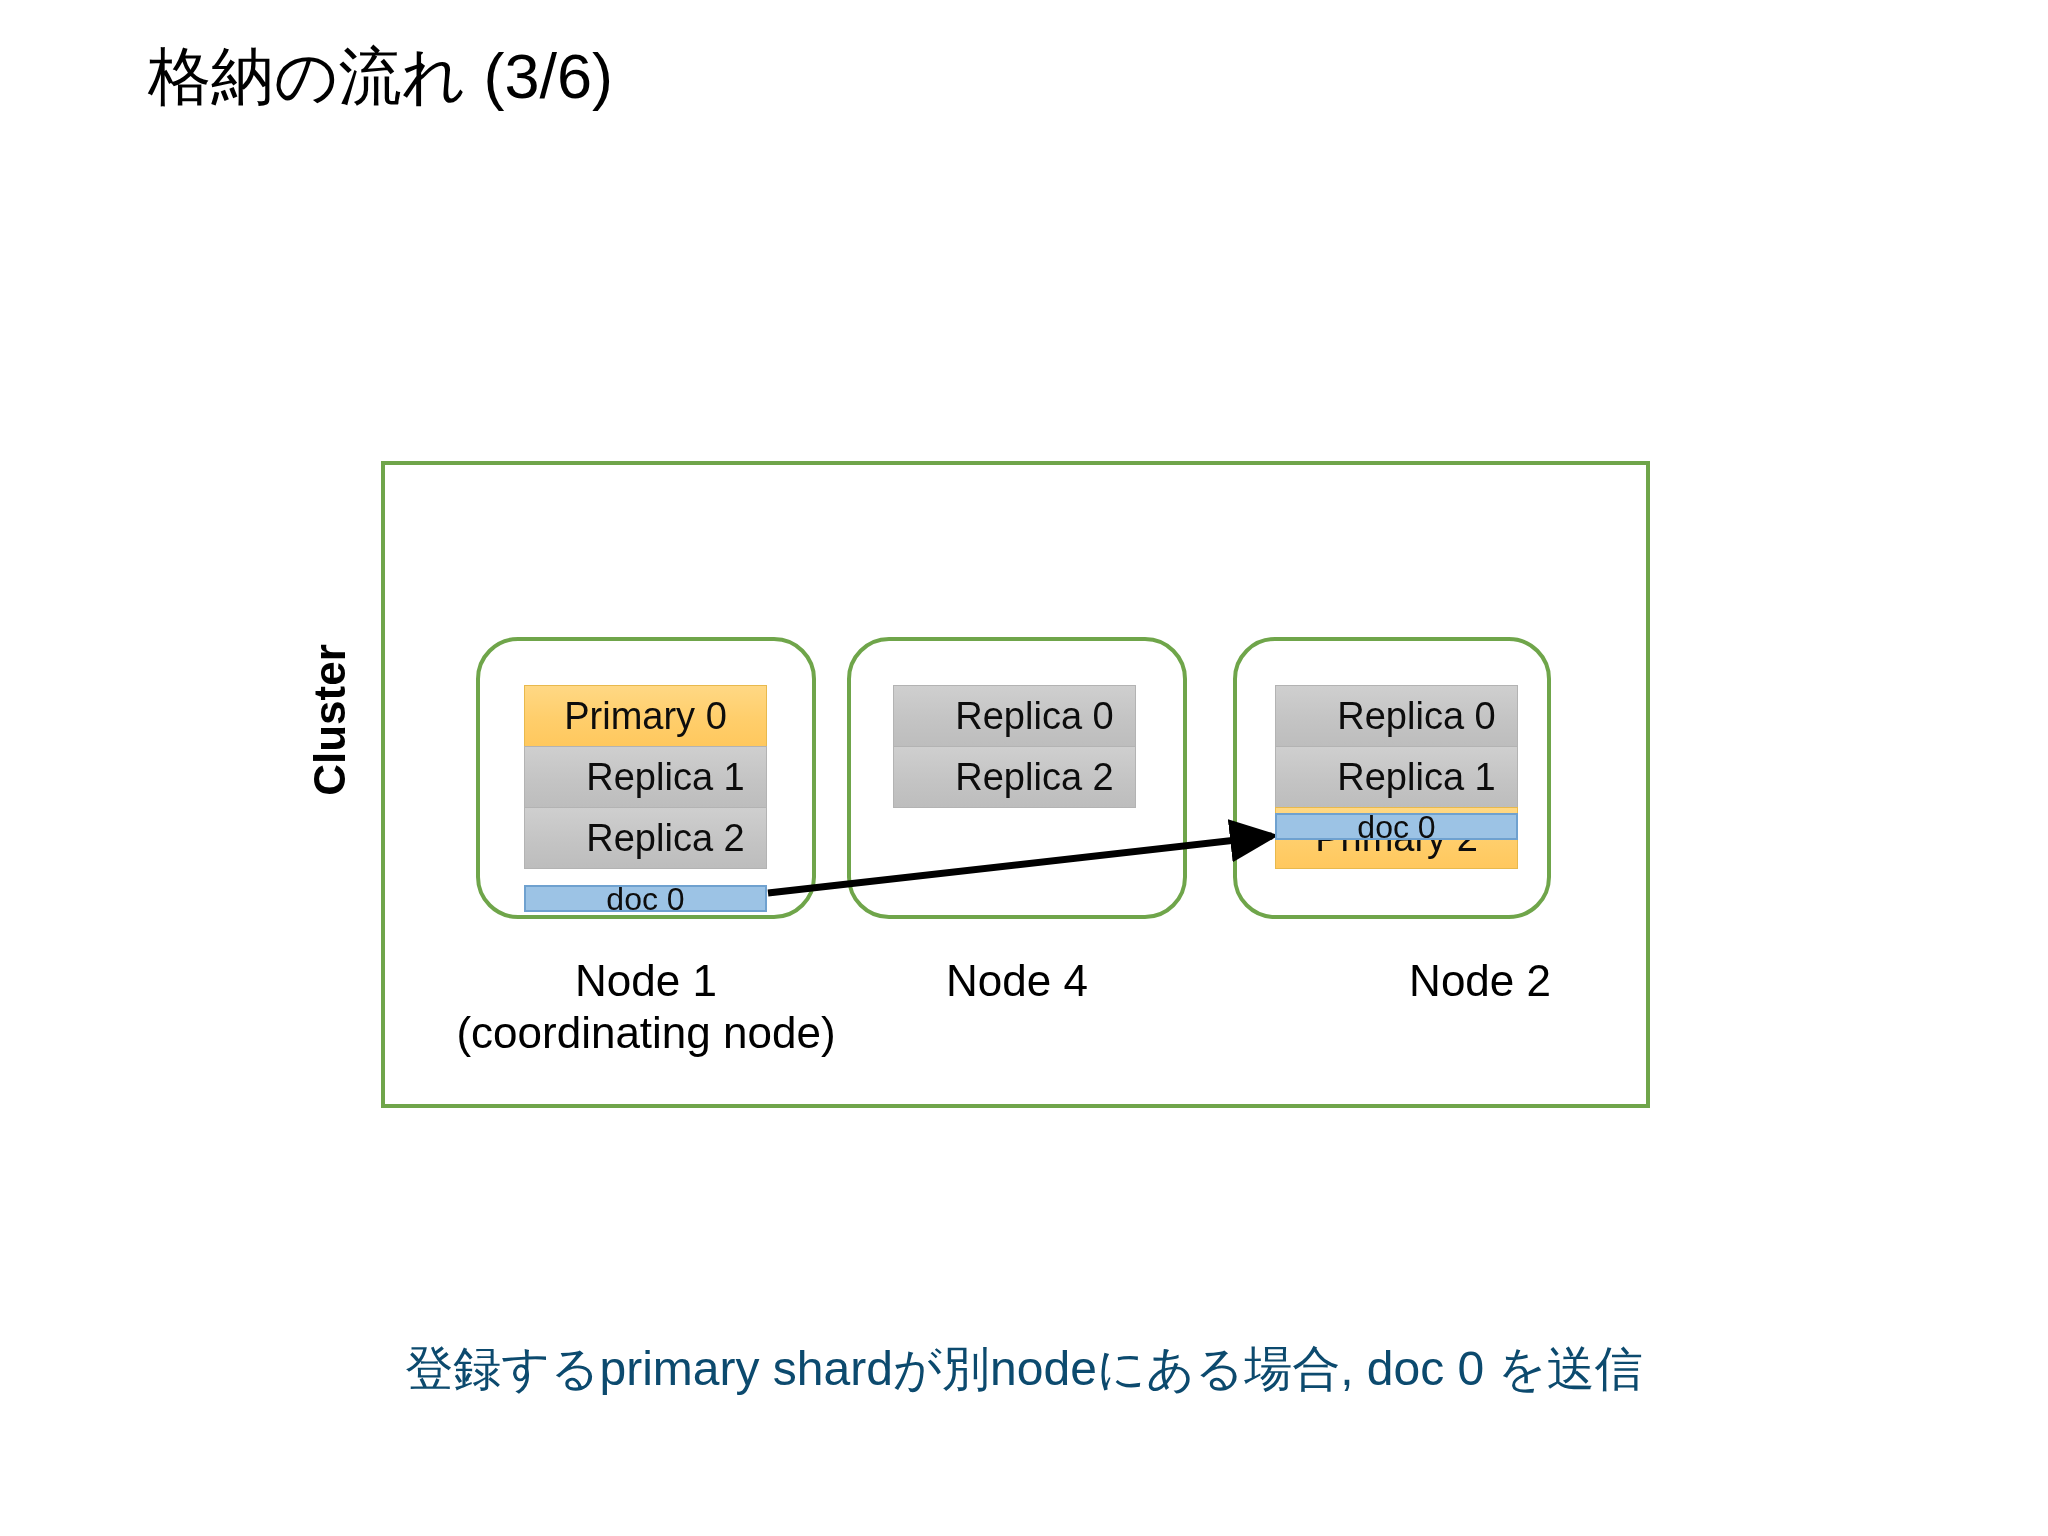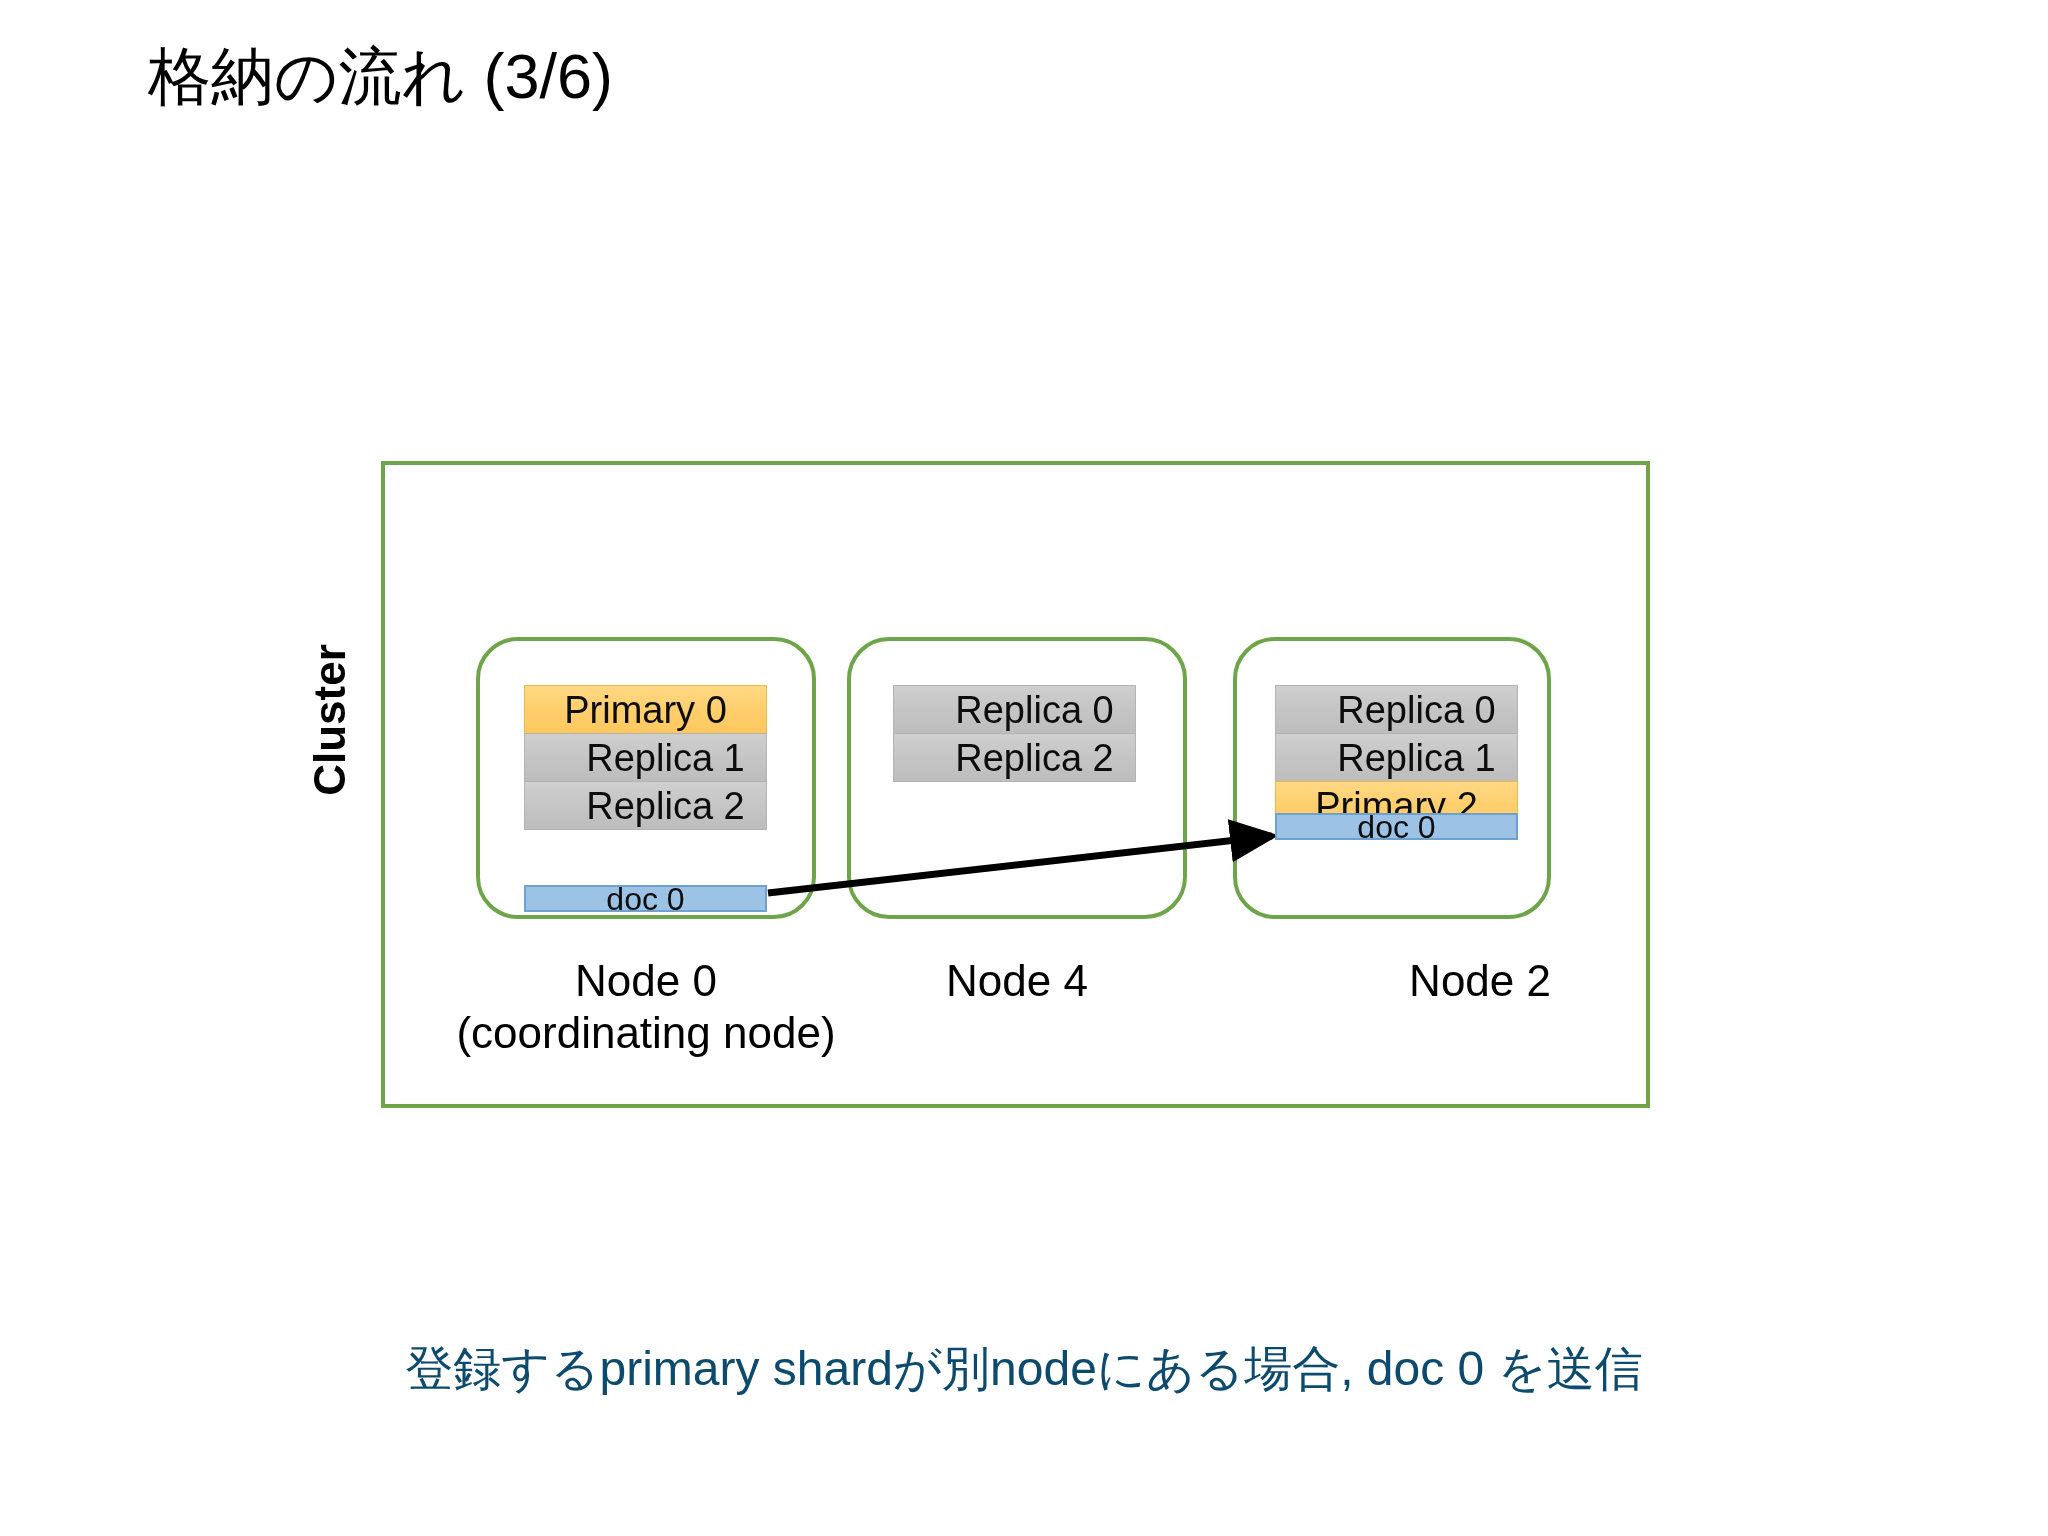--- a/index.html
+++ b/index.html
@@ -77,21 +77,21 @@
   .shard-stack {
     position: absolute;
     top: 685px;
     width: 243px;
   }
   #shard-stack-0 { left: 524px; }
   #shard-stack-1 { left: 893px; }
   #shard-stack-2 { left: 1275px; }
 
   .shard {
-    height: 49px;
+    height: 62px;
     box-sizing: border-box;
     display: flex;
     align-items: center;
     justify-content: center;
     font-size: 38px;
     font-weight: 400;
     line-height: 1;
     color: #0d0d0d;
     border: 1px solid rgba(0,0,0,0.18);
     margin-top: -1px;
@@ -178,21 +178,21 @@
 
 <div class="shard-stack" id="shard-stack-0">
   <div class="shard primary">Primary 0</div>
   <div class="shard replica">Replica 1</div>
   <div class="shard replica">Replica 2</div>
 </div>
 
 <div class="doc-chip" id="doc-chip-node0">doc 0</div>
 
 <div class="node-caption" id="node-caption-0">
-  <span>Node 0</span>
+  <span>Node 1</span>
   <span class="sub">(coordinating node)</span>
 </div>
 
 <div class="node-box" id="node-box-1"></div>
 
 <div class="shard-stack" id="shard-stack-1">
   <div class="shard replica">Replica 0</div>
   <div class="shard replica">Replica 2</div>
 </div>
 

